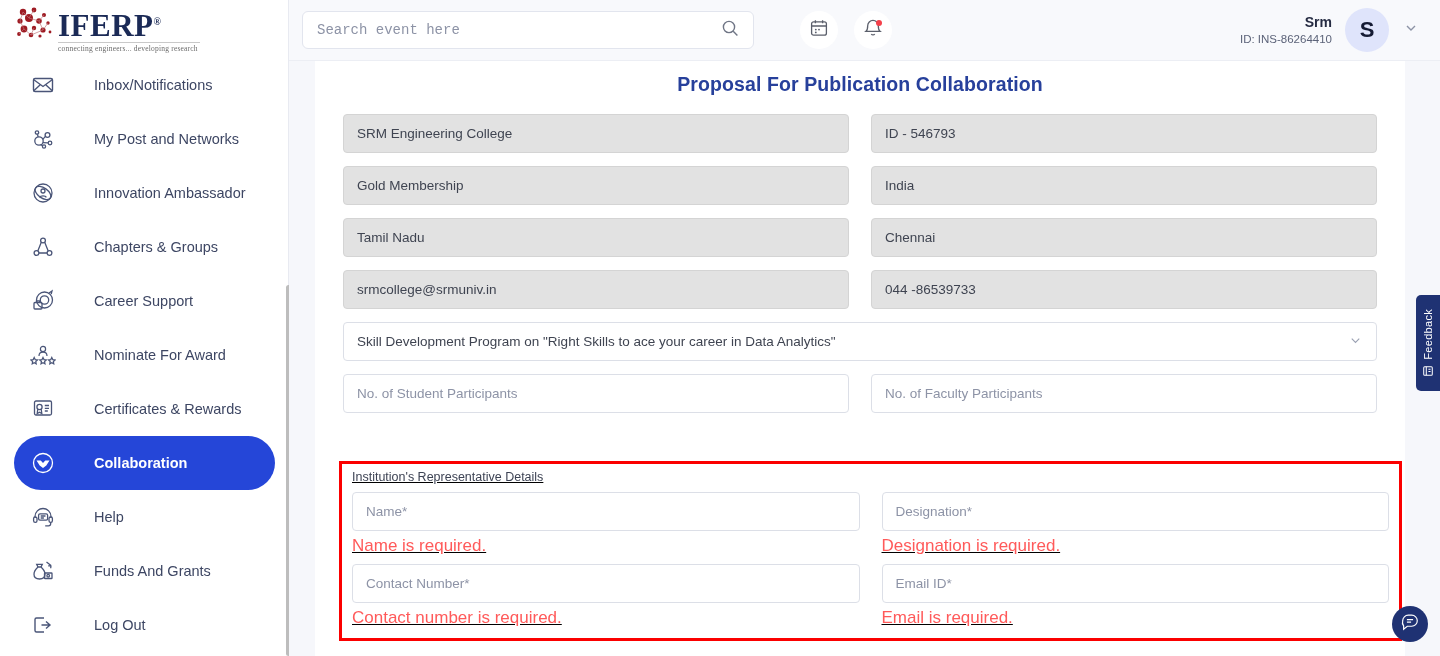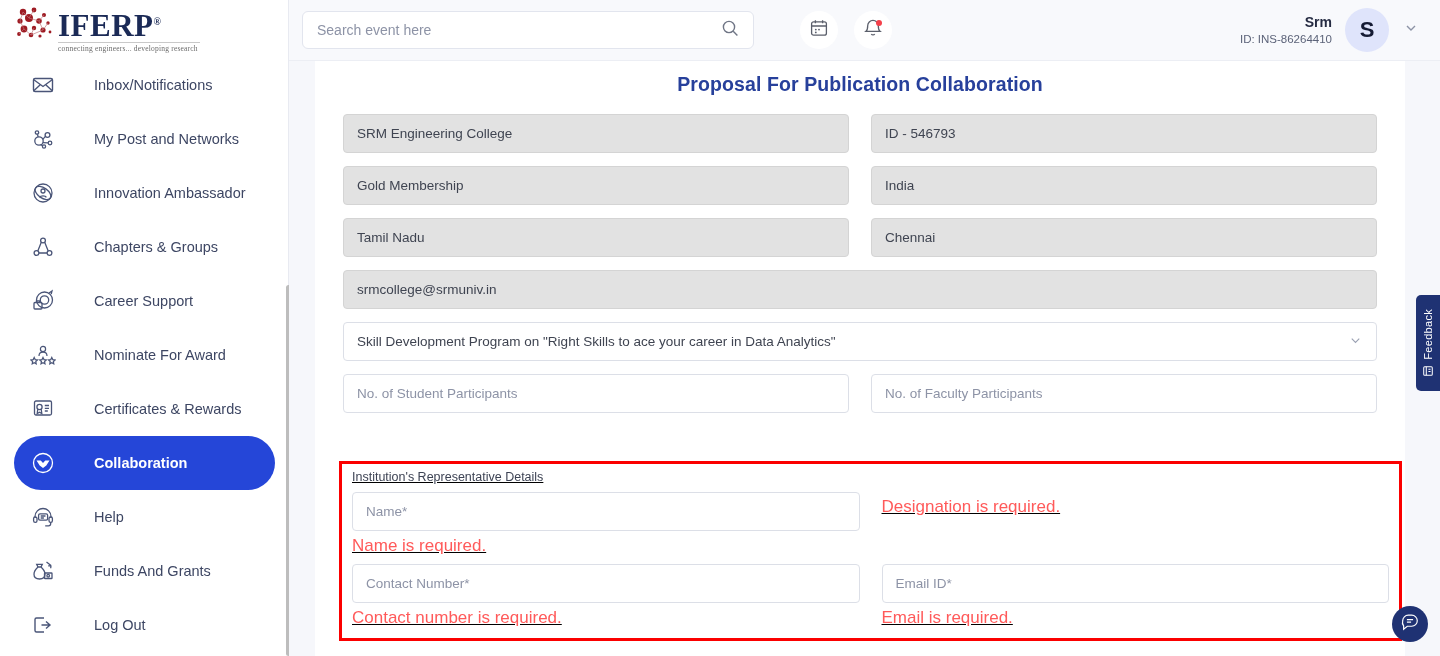--- a/index.html
+++ b/index.html
@@ -70,21 +70,21 @@
     display: flex; align-items: center; padding: 0 0 0 13px;
     border-bottom: 1px solid #eceef4;
   }
   .search-box {
     width: 452px; height: 38px; background: #ffffff;
     border: 1px solid #e2e5ee; border-radius: 6px;
     display: flex; align-items: center; padding: 0 14px;
   }
   .search-input {
     flex: 1; border: 0; outline: none; font-size: 14px; color: #7a8196;
-    font-family: Liberation Sans, sans-serif; background: transparent;
+    font-family: Liberation Mono, monospace; background: transparent;
   }
   .search-input::placeholder { color: #8d93a6; }
   .icon-circle {
     width: 38px; height: 38px; border-radius: 50%;
     background: #ffffff; display: flex; align-items: center; justify-content: center;
     cursor: pointer; position: relative; color: #5b5f6b;
   }
   .topbar-icons { display: flex; gap: 16px; margin-left: 46px; }
   .bell-dot {
     position: absolute; top: 9px; right: 10px;
@@ -433,20 +433,23 @@
             </div>
           <div class="col">
               <div class="field-ro">Chennai</div>
             </div>
         </div>
 
         <div class="row">
           <div class="col">
               <div class="field-ro">srmcollege@srmuniv.in</div>
             </div>
+          <div class="col">
+              <div class="field-ro">044 -86539733</div>
+            </div>
         </div>
 
         <div class="row-full select-wrap">
           <div class="field-input" style="display:flex;align-items:center;">Skill Development Program on "Right Skills to ace your career in Data Analytics"</div>
           <span class="chev">
             <svg width="15" height="15" viewBox="0 0 16 16" fill="none" stroke="currentColor" stroke-width="1.2">
               <path d="M4 6.5 L8 10.5 L12 6.5"></path>
             </svg>
           </span>
         </div>
@@ -464,20 +467,21 @@
 
       <div class="rep-box">
         <div class="rep-title">Institution's Representative Details</div>
 
         <div class="rep-row">
           <div class="rep-col">
             <input class="field-input" type="text" placeholder="Name*" style="">
             <div class="err">Name is required.</div>
           </div>
           <div class="rep-col">
+            <input class="field-input" type="text" placeholder="Designation*" style="">
             <div class="err">Designation is required.</div>
           </div>
         </div>
 
         <div class="rep-row">
           <div class="rep-col">
             <input class="field-input" type="text" placeholder="Contact Number*" style="">
             <div class="err">Contact number is required.</div>
           </div>
           <div class="rep-col">

